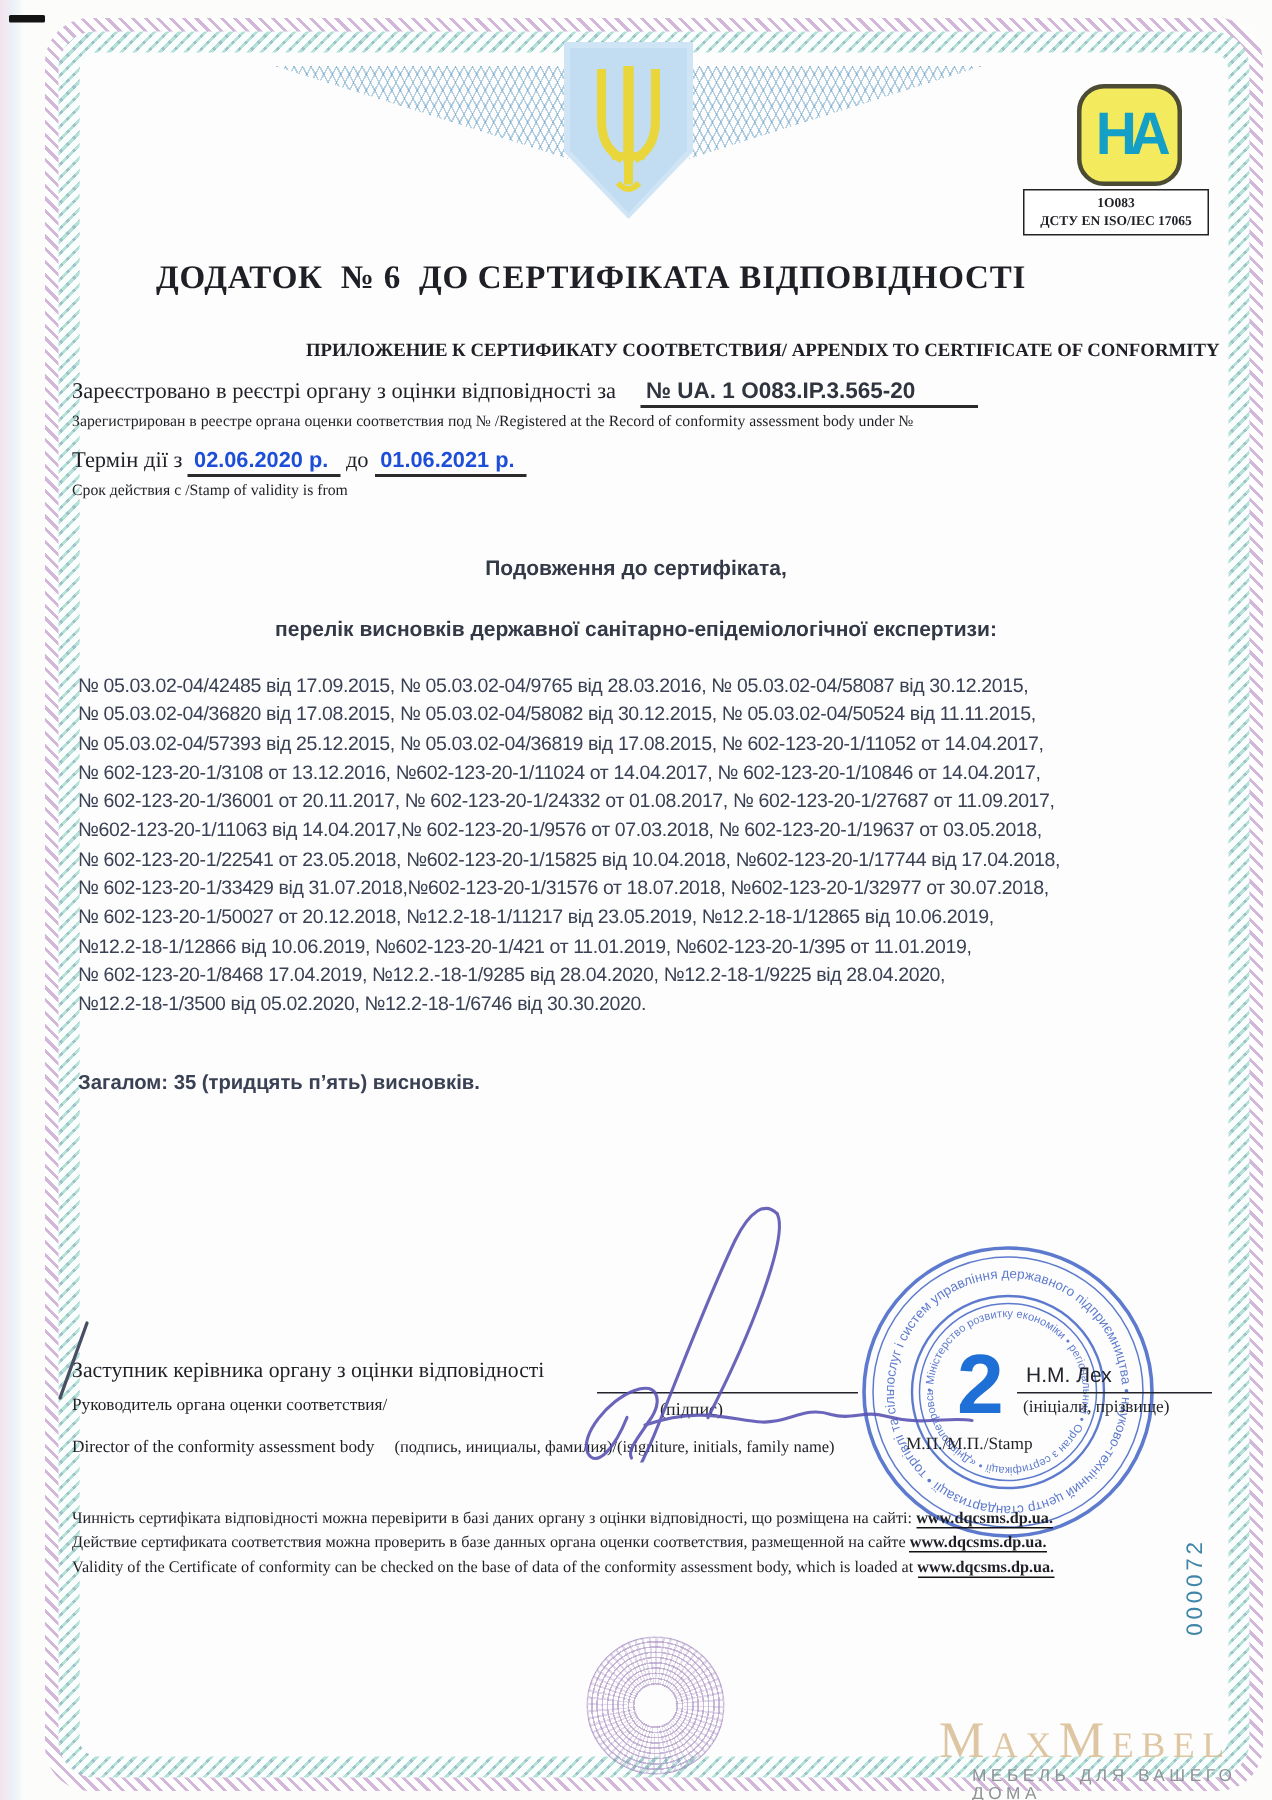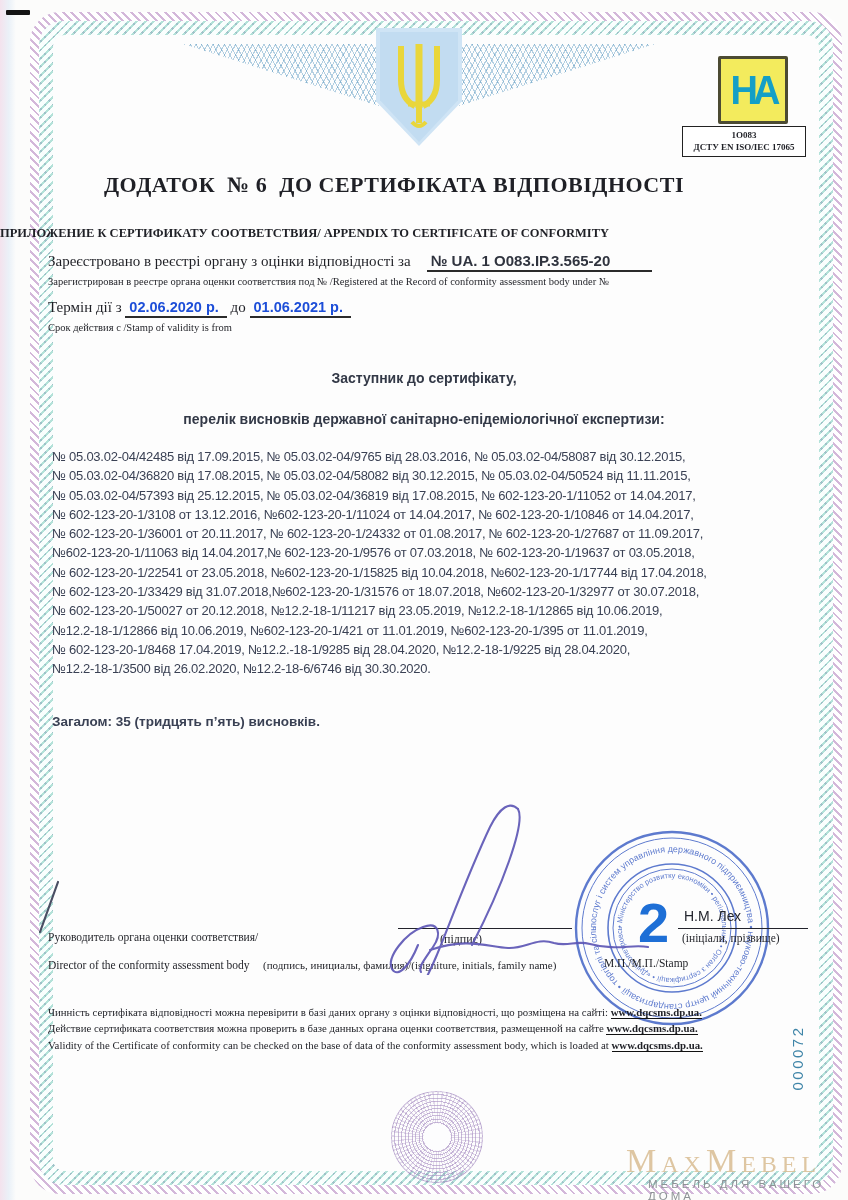--- a/index.html
+++ b/index.html
@@ -22,30 +22,30 @@
       repeating-linear-gradient(62deg,rgba(70,140,185,.40) 0 1px,rgba(255,255,255,0) 1px 5px),
       repeating-linear-gradient(-62deg,rgba(70,140,185,.40) 0 1px,rgba(255,255,255,0) 1px 5px);}
   .wing.left{left:183px;clip-path:polygon(0 0,100% 0,100% 100%);}
   .wing.right{left:459px;clip-path:polygon(0 0,100% 0,0 100%);}
   .shield{position:absolute;left:376px;top:28px;width:86px;height:118px;
     background:#cfe4f5;clip-path:polygon(0 0,100% 0,100% 62%,50% 100%,0 62%);}
   .shield-inner{position:absolute;inset:4px;background:#c2dcf1;
     clip-path:polygon(0 0,100% 0,100% 62%,50% 100%,0 62%);}
   .shield svg{position:absolute;left:11px;top:8px;}
   
-  .logo{position:absolute;left:718px;top:56px;width:64px;height:62px;border-radius:2px;
+  .logo{position:absolute;left:718px;top:56px;width:64px;height:62px;border-radius:18px;
     background:#f3eb5d;border:3px solid #4c4b33;display:flex;align-items:center;justify-content:center;}
   .logo span{font-family:"Liberation Sans",sans-serif;font-weight:bold;font-size:38px;
     color:#149fc6;letter-spacing:-5px;transform:scaleY(1.05);}
   .accr-box{position:absolute;left:682px;top:126px;width:122px;height:27px;border:1.5px solid #222;
     background:#fff;text-align:center;font-weight:bold;font-size:9px;line-height:12px;padding-top:2px;}
   
   .title{position:absolute;left:0;top:172px;width:788px;text-align:center;font-weight:bold;
     font-size:22px;letter-spacing:.5px;white-space:pre;}
-  .subtitle{position:absolute;left:0;top:226px;width:813px;text-align:left;font-weight:bold;font-size:12.5px;}
+  .subtitle{position:absolute;left:0;top:226px;width:813px;text-align:right;font-weight:bold;font-size:12.5px;}
   .reg-line{position:absolute;left:48px;top:252px;font-size:15px;}
   .reg-num{font-family:"Liberation Sans",sans-serif;font-weight:bold;font-size:15px;color:#30343f;
     border-bottom:2px solid #2b2b2b;padding:0 42px 1px 4px;margin-left:16px;}
   .reg-sub{position:absolute;left:48px;top:276px;font-size:10.5px;}
   .term-line{position:absolute;left:48px;top:299px;font-size:15px;}
   .term-date{font-family:"Liberation Sans",sans-serif;font-weight:bold;font-size:14.5px;color:#1d4ed8;
     border-bottom:2px solid #2b2b2b;padding:0 8px 1px 4px;margin-top:42px;}
   .term-sub{position:absolute;left:48px;top:322px;font-size:10.5px;}
   .h-center{position:absolute;left:0;width:848px;text-align:center;
     font-family:"Liberation Sans",sans-serif;font-weight:bold;font-size:14px;color:#333947;}
@@ -138,36 +138,36 @@
     <div class="reg-sub">Зарегистрирован в реестре органа оценки соответствия под № /Registered at the Record of conformity assessment body under №</div>
 
     <div class="term-line">
       <span>Термін дії з</span>
       <span class="term-date">02.06.2020 р.</span>
       <span>до</span>
       <span class="term-date">01.06.2021 р.</span>
     </div>
     <div class="term-sub">Срок действия с /Stamp of validity is from</div>
 
-    <div class="h-center" style="top:370px">Заступник  до сертифікату,</div>
+    <div class="h-center" style="top:370px">Подовження  до сертифіката,</div>
     <div class="h-center" style="top:411px">перелік  висновків державної санітарно-епідеміологічної експертизи:</div>
 
     <div class="body-lines">
       <div>№ 05.03.02-04/42485 від 17.09.2015, № 05.03.02-04/9765 від 28.03.2016, № 05.03.02-04/58087 від 30.12.2015,</div>
       <div>№ 05.03.02-04/36820 від 17.08.2015, № 05.03.02-04/58082 від 30.12.2015, № 05.03.02-04/50524 від 11.11.2015,</div>
       <div>№ 05.03.02-04/57393 від 25.12.2015, № 05.03.02-04/36819 від 17.08.2015, № 602-123-20-1/11052 от 14.04.2017,</div>
       <div>№ 602-123-20-1/3108 от 13.12.2016, №602-123-20-1/11024 от 14.04.2017, № 602-123-20-1/10846 от 14.04.2017,</div>
       <div>№ 602-123-20-1/36001 от 20.11.2017, № 602-123-20-1/24332 от 01.08.2017, № 602-123-20-1/27687 от 11.09.2017,</div>
       <div>№602-123-20-1/11063 від 14.04.2017,№ 602-123-20-1/9576 от 07.03.2018, № 602-123-20-1/19637 от 03.05.2018,</div>
       <div>№ 602-123-20-1/22541 от 23.05.2018, №602-123-20-1/15825 від 10.04.2018, №602-123-20-1/17744 від 17.04.2018,</div>
       <div>№ 602-123-20-1/33429 від 31.07.2018,№602-123-20-1/31576 от 18.07.2018, №602-123-20-1/32977 от 30.07.2018,</div>
       <div>№ 602-123-20-1/50027 от 20.12.2018, №12.2-18-1/11217 від 23.05.2019, №12.2-18-1/12865 від 10.06.2019,</div>
       <div>№12.2-18-1/12866 від 10.06.2019, №602-123-20-1/421 от 11.01.2019, №602-123-20-1/395 от 11.01.2019,</div>
       <div>№ 602-123-20-1/8468 17.04.2019, №12.2.-18-1/9285 від 28.04.2020, №12.2-18-1/9225 від 28.04.2020,</div>
-      <div>№12.2-18-1/3500 від 26.02.2020, №12.2-18-6/6746 від 30.30.2020.</div>
+      <div>№12.2-18-1/3500 від 05.02.2020, №12.2-18-1/6746 від 30.30.2020.</div>
     </div>
     <div class="total">Загалом: 35 (тридцять п’ять) висновків.</div>
 
     <svg class="stamp-svg" width="200" height="200" viewBox="0 0 200 200">
       <defs>
         <path id="ringO" d="M 24,100 A 76,76 0 1 1 176,100 A 76,76 0 1 1 24,100"></path>
         <path id="ringI" d="M 50,100 A 50,50 0 1 1 150,100 A 50,50 0 1 1 50,100"></path>
       </defs>
       <g fill="none" stroke="#3b5ec4">
         <circle cx="100" cy="100" r="96" stroke-width="2.4"></circle>
@@ -176,20 +176,21 @@
         <circle cx="100" cy="100" r="59" stroke-width="1"></circle>
       </g>
       <text font-family="Liberation Sans, sans-serif" font-size="9" fill="#3b5ec4">
         <textPath href="#ringO">послуг і систем управління державного підприємництва • науково-технічний центр стандартизації • торгівлі та сільського</textPath>
       </text>
       <text font-family="Liberation Sans, sans-serif" font-size="7.5" fill="#3b5ec4">
         <textPath href="#ringI">• Міністерство розвитку економіки • регіональний • Орган з сертифікації • «Дніпропетровський»</textPath>
       </text>
     </svg>
 
+    <div class="role-uk">Заступник керівника органу з оцінки відповідності</div>
     <div class="role-ru">Руководитель органа оценки соответствия/</div>
     <div class="role-en">Director of the conformity assessment body</div>
     <div class="cap-full">(подпись, инициалы, фамилия)/(isigniture, initials, family name)</div>
     <div class="sign-rule"></div>
     <div class="cap-sign">(підпис)</div>
     <div class="mp-stamp">М.П./М.П./Stamp</div>
     <div class="big-two">2</div>
     <div class="sig-name">Н.М. Лех</div>
     <div class="name-rule"></div>
     <div class="name-cap">(ініціали, прізвище)</div>

